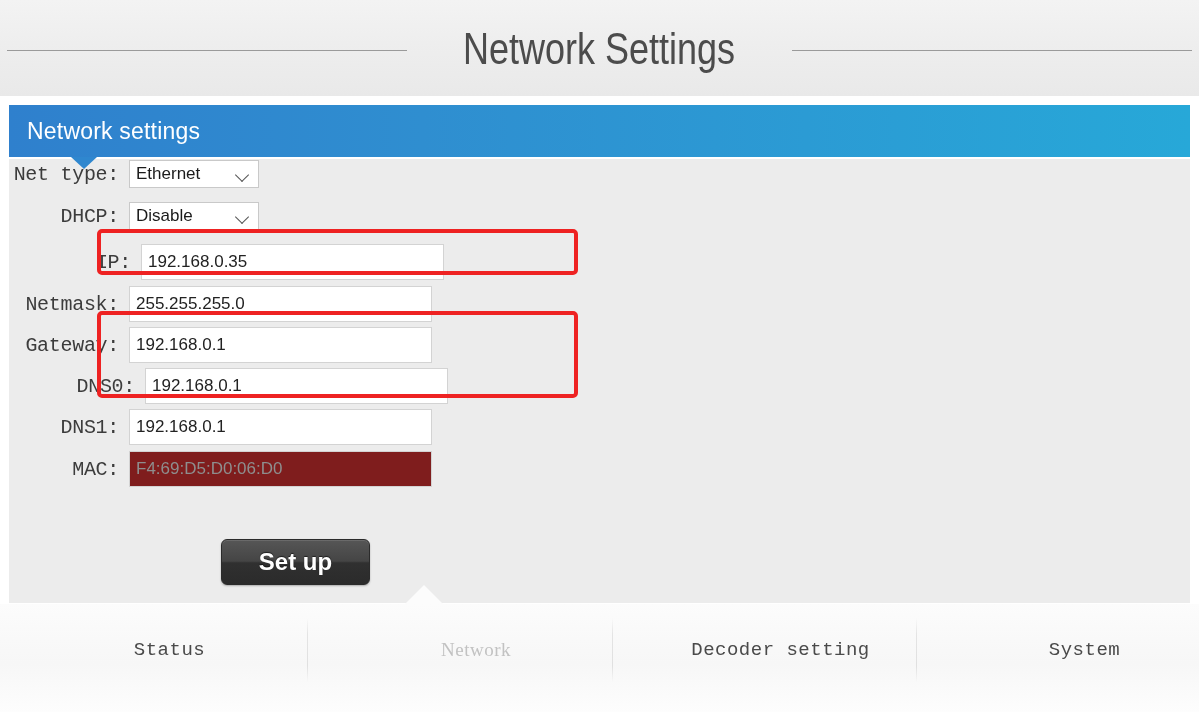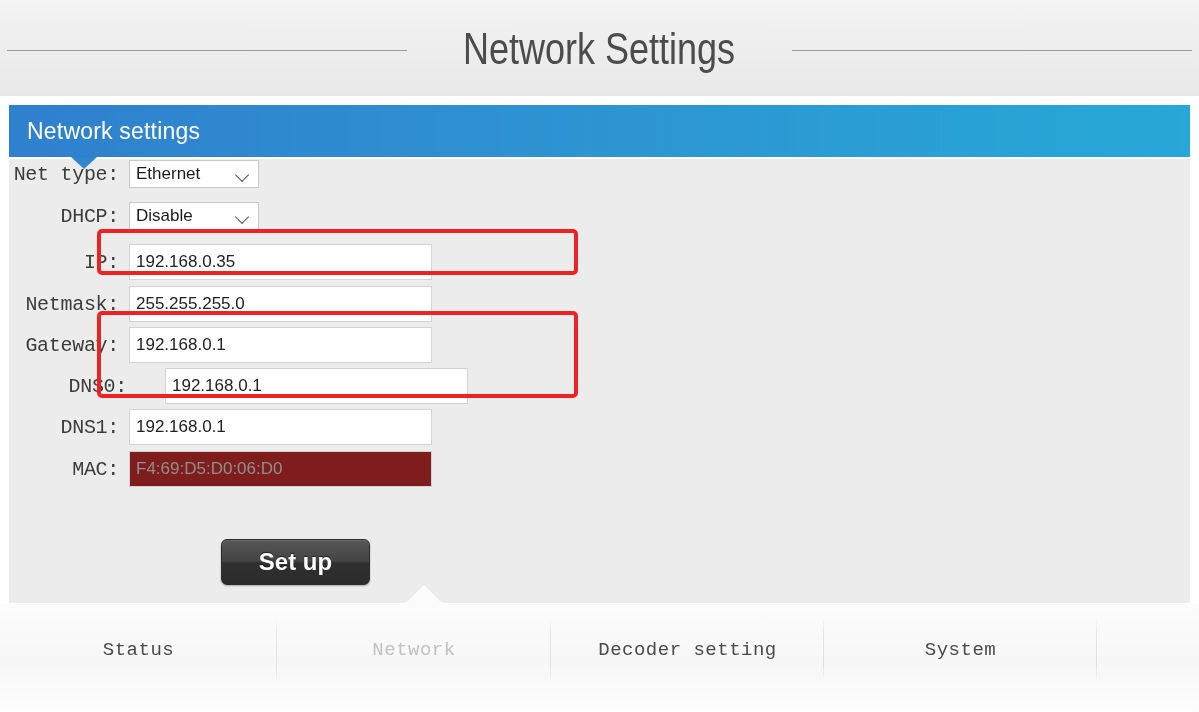--- a/index.html
+++ b/index.html
@@ -211,26 +211,27 @@
     display: flex;
     align-items: center;
     justify-content: center;
     position: relative;
     font-family: "Liberation Mono", "DejaVu Sans Mono", monospace;
     font-size: 19px;
     letter-spacing: 0.5px;
     color: #4a4a4a;
     cursor: pointer;
     height: 92px;
+    padding-left: 31px;
   }
   .tab.w1 { width: 277px; }
   .tab.w2 { width: 274px; }
   .tab.w3 { width: 273px; text-align: right; }
   .tab.w4 { width: 273px; }
-  .tab.current { color: #c2c2c2; }
+  .tab.current { color: #c2c2c2; font-family: Liberation Serif, serif; }
   .tab.divider::after {
     content: "";
     position: absolute;
     right: 0;
     top: 14px;
     bottom: 14px;
     width: 1px;
     background: linear-gradient(to bottom, rgba(225,225,225,0) 0%, #e4e4e4 25%, #e0e0e0 75%, rgba(225,225,225,0) 100%);
   }
   .tabbar-right-edge {
@@ -269,33 +270,33 @@
       </div>
       <div class="form-row" style="top: 42px; left: 0px;">
         <div class="f-label">DHCP:</div>
         <div class="f-control">
           <div class="f-select">
             <span>Disable</span>
             <span class="chev"></span>
           </div>
         </div>
       </div>
-      <div class="form-row" style="top: 88px; left: 0px;">
+      <div class="form-row" style="top: 88px; left: 12px;">
         <div class="f-label">IP:</div>
         <div class="f-control"><input type="text" class="f-input" value="192.168.0.35" style=""></div>
       </div>
       <div class="form-row" style="top: 130px; left: 0px;">
         <div class="f-label">Netmask:</div>
         <div class="f-control"><input type="text" class="f-input" value="255.255.255.0" style=""></div>
       </div>
       <div class="form-row" style="top: 171px; left: 0px;">
         <div class="f-label">Gateway:</div>
         <div class="f-control"><input type="text" class="f-input" value="192.168.0.1" style=""></div>
       </div>
-      <div class="form-row" style="top: 212px; left: 8px; gap: 28px;">
+      <div class="form-row" style="top: 212px; left: 16px;">
         <div class="f-label">DNS0:</div>
         <div class="f-control"><input type="text" class="f-input" value="192.168.0.1" style=""></div>
       </div>
       <div class="form-row" style="top: 253px; left: 0px;">
         <div class="f-label">DNS1:</div>
         <div class="f-control"><input type="text" class="f-input" value="192.168.0.1" style=""></div>
       </div>
       <div class="form-row" style="top: 295px; left: 0px;">
         <div class="f-label">MAC:</div>
         <div class="f-control"><input type="text" class="f-input readonly" readonly="readonly" value="F4:69:D5:D0:06:D0" style=""></div>

